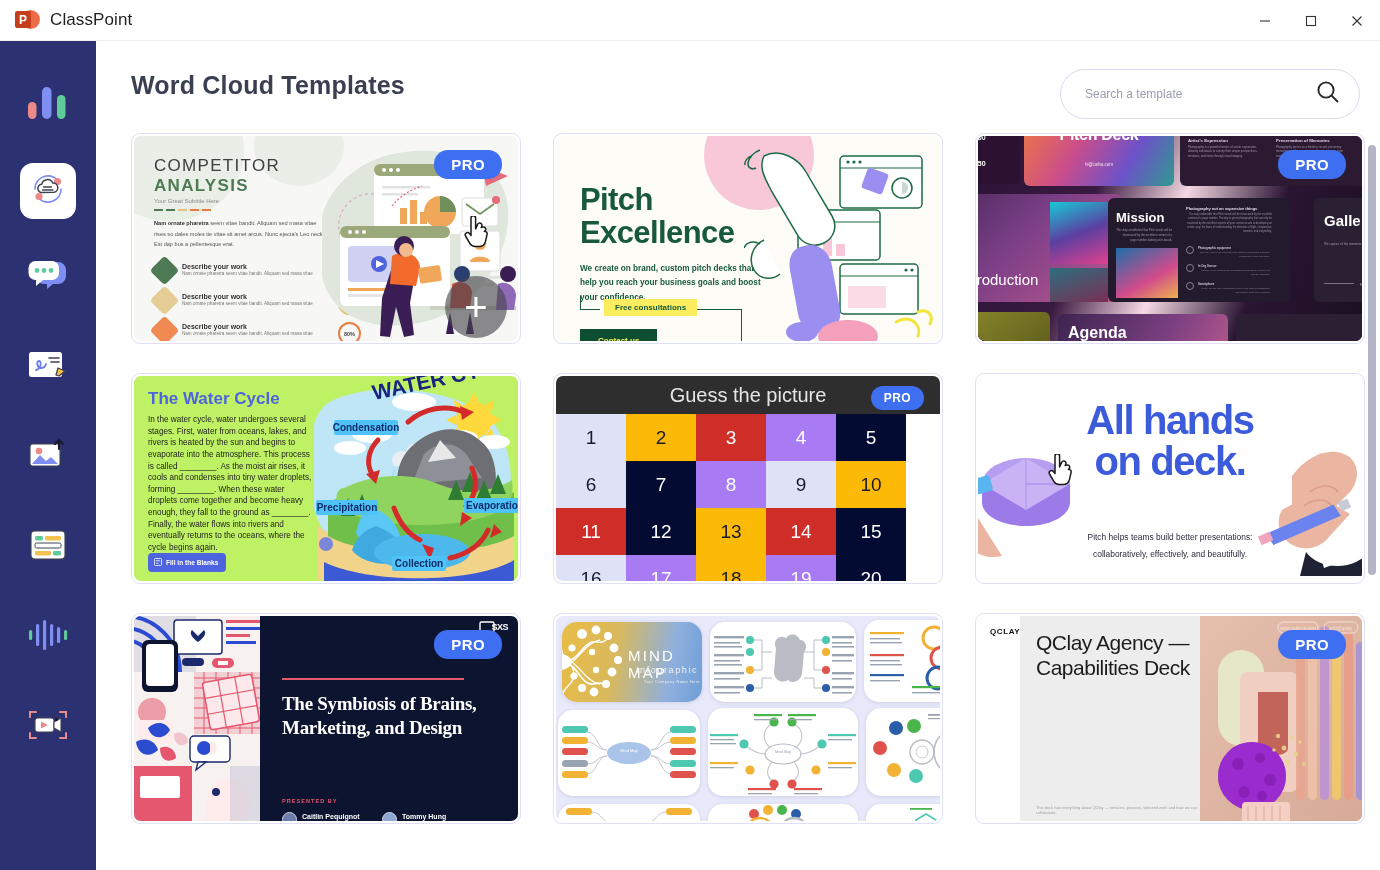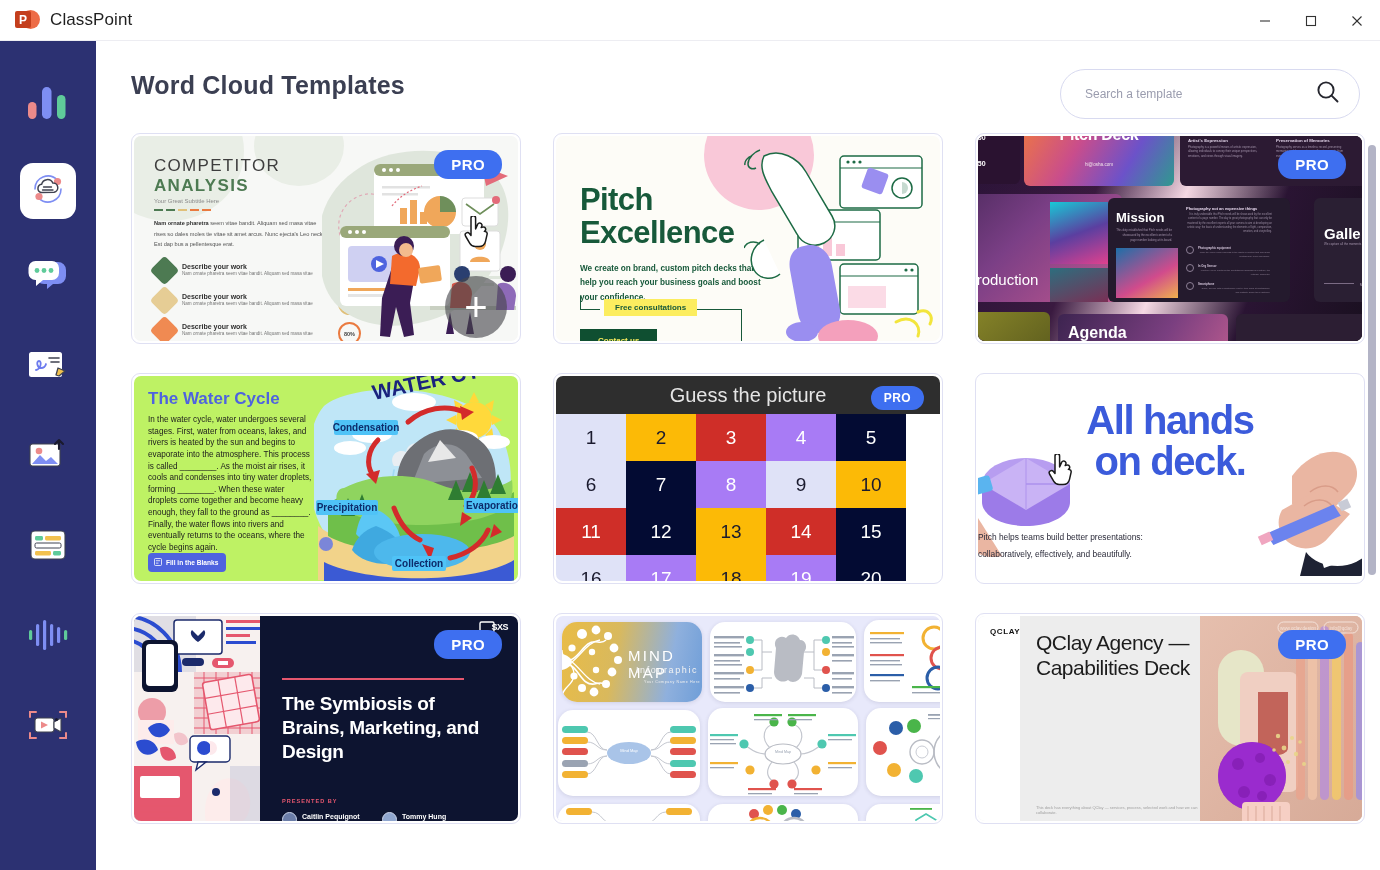--- a/index.html
+++ b/index.html
@@ -167,29 +167,29 @@
   }
 
   
   .c6 { background: #fff; }
   .c6 .h1 {
     position: absolute; left: 0; top: 24px; width: 100%; text-align: center;
     font-size: 40px; font-weight: bold; color: #3b5bdb; line-height: 1.02;
     letter-spacing: -1.4px;
   }
   .c6 .sub {
-    position: absolute; left: 0; bottom: 18px; width: 100%; text-align: left;
+    position: absolute; left: 0; bottom: 18px; width: 100%; text-align: center;
     font-size: 8.4px; color: #2b2b3a; line-height: 2;
   }
 
   
   .c7 { background: #0d1430; }
   .c7 .collage { position: absolute; left: 0; top: 0; width: 126px; height: 100%; background: #fdf3f2; overflow: hidden; }
   .c7 .rule { position: absolute; left: 148px; top: 62px; width: 182px; height: 1.5px; background: #e5576e; }
-  .c7 .h1 { position: absolute; left: 148px; top: 76px; width: 200px; font-size: 19px; font-weight: bold; color: #fff; line-height: 1.26; letter-spacing: -.3px; }
+  .c7 .h1 { position: absolute; left: 148px; top: 76px; width: 200px; font-size: 19px; font-weight: bold; color: #fff; line-height: 1.26; letter-spacing: -.3px; font-family: Liberation Serif, serif; }
   .c7 .pb { position: absolute; left: 148px; top: 182px; font-size: 5.6px; font-weight: bold; color: #e5576e; letter-spacing: 1px; }
   .c7 .pres { position: absolute; top: 196px; display: flex; align-items: center; gap: 5px; }
   .c7 .av { width: 15px; height: 15px; border-radius: 50%; background: #6b7da8; border: 1px solid #cdd6ea; flex: none; }
   .c7 .pn { font-size: 7px; font-weight: bold; color: #fff; }
   .c7 .pr { font-size: 5.4px; color: #a9b3cd; }
   .c7 .sxs { position: absolute; right: 10px; top: 6px; color: #fff; font-size: 9px; font-weight: bold; letter-spacing: -.5px; }
 
   
   .c8 { background: #e8e9fb; }
   .c8 .sl { position: absolute; background: #fff; border-radius: 15px; overflow: hidden; box-shadow: 0 1px 4px rgba(40,40,80,.13); }
@@ -555,21 +555,21 @@
               <div style="position:absolute;left:90px;top:48px;font-size:2.8px;color:#d4c5db;font-weight:bold;">Photographic equipment</div>
               <div style="position:absolute;left:90px;top:53px;width:72px;font-size:2.3px;color:#8e8095;line-height:1.6;">From the value of film cameras to the digital revolution that has made photography more accessible.</div>
               <div style="position:absolute;left:78px;top:66px;width:8px;height:8px;border-radius:50%;border:.6px solid #8d7f96;"></div>
               <div style="position:absolute;left:90px;top:66px;font-size:2.8px;color:#d4c5db;font-weight:bold;">In Org Sensor</div>
               <div style="position:absolute;left:90px;top:71px;width:72px;font-size:2.3px;color:#8e8095;line-height:1.6;">Whether you're capturing the breathtaking landscapes of nature, the intimacy moments.</div>
               <div style="position:absolute;left:78px;top:84px;width:8px;height:8px;border-radius:50%;border:.6px solid #8d7f96;"></div>
               <div style="position:absolute;left:90px;top:84px;font-size:2.8px;color:#d4c5db;font-weight:bold;">Smartphone</div>
               <div style="position:absolute;left:90px;top:89px;width:72px;font-size:2.3px;color:#8e8095;line-height:1.6;">Today, anyone with a smartphone can try their hand at photography and instantly share their captures.</div>
           </div>
           <div class="sl" style="left:336px;top:62px;width:120px;height:104px;background:#2a1f33;">
-            <div style="position:absolute;left:10px;top:27px;font-size:15px;color:#fff;font-weight:bold;">Galle</div>
+            <div style="position:absolute;left:10px;top:14px;font-size:15px;color:#fff;font-weight:bold;">Galle</div>
             <div style="position:absolute;left:10px;top:44px;width:70px;font-size:3px;color:#a393ab;line-height:1.7;">We capture all the moments that</div>
             <div style="position:absolute;left:10px;bottom:18px;width:30px;height:1px;background:#7b6b84;"></div>
             <div style="position:absolute;left:46px;bottom:15px;font-size:3px;color:#bdaec4;">Mini Astra</div>
           </div>
 
           <div class="sl" style="left:-28px;top:176px;width:100px;height:52px;background:linear-gradient(140deg,#8d8a2a 0%,#5a5a1d 100%);">
             
           </div>
           <div class="sl" style="left:80px;top:178px;width:170px;height:52px;background:linear-gradient(120deg,#3d2450 0%,#7a3f80 60%,#b85a8e 100%);">
             <div style="position:absolute;left:10px;top:10px;font-size:16px;color:#fff;font-weight:bold;">Agenda</div>

